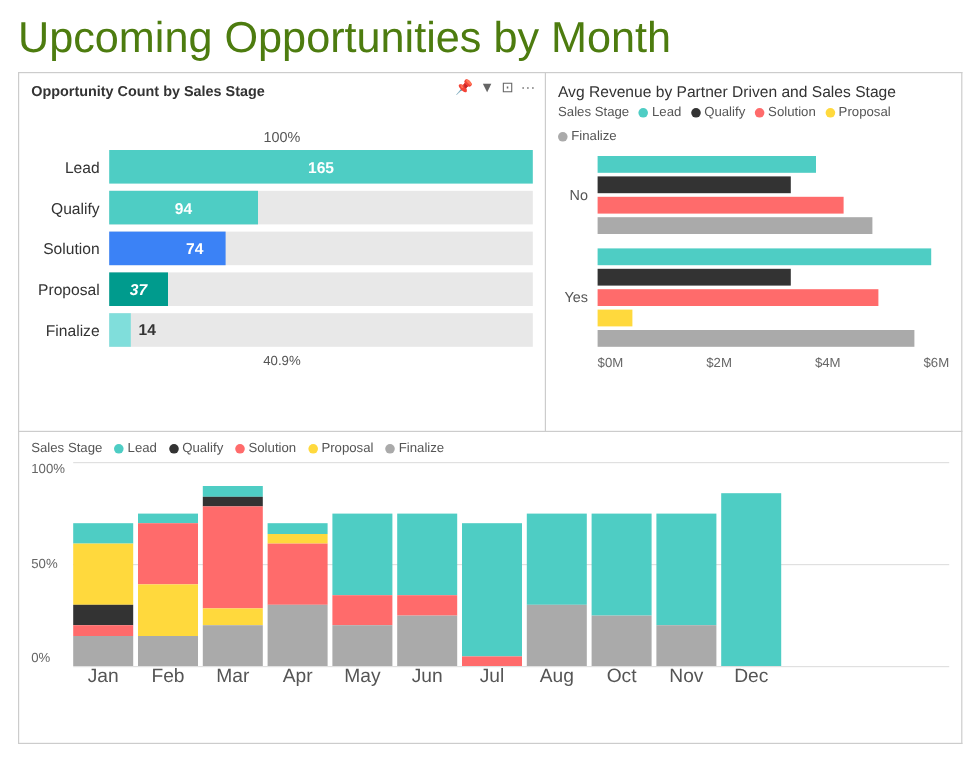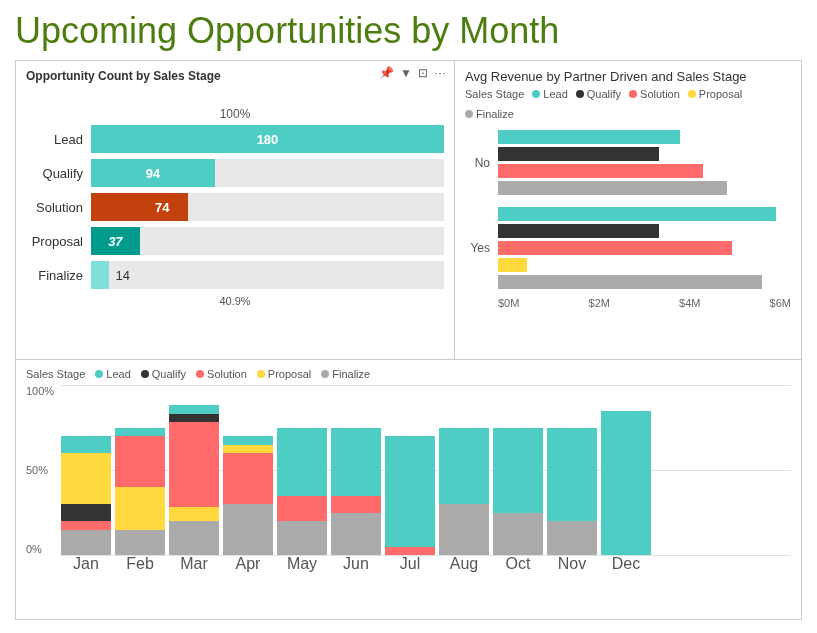--- a/index.html
+++ b/index.html
@@ -238,44 +238,44 @@
         <span class="toolbar-icon">⊡</span>
         <span class="toolbar-icon">···</span>
       </div>
       <div class="card-title">Opportunity Count by Sales Stage</div>
       <div class="bar-chart-container">
         <div class="percent-label-top">100%</div>
         <div id="bar-rows">
             <div class="bar-row">
               <div class="bar-label">Lead</div>
               <div class="bar-track" style="position: relative;">
-                <div class="bar-fill" style="width: 100%; background-color: rgb(78, 205, 196);">180</div>
+                <div class="bar-fill" style="width: 100%; background-color: rgb(78, 205, 196);">165</div>
               </div>
             </div>
             <div class="bar-row">
               <div class="bar-label">Qualify</div>
               <div class="bar-track" style="position: relative;">
                 <div class="bar-fill" style="width: 35.0746%; background-color: rgb(78, 205, 196);">94</div>
               </div>
             </div>
             <div class="bar-row">
               <div class="bar-label">Solution</div>
               <div class="bar-track" style="position: relative;">
-                <div class="bar-fill" style="width: 27.6119%; background-color: #c2410c; padding-left: 45px;">74</div>
+                <div class="bar-fill" style="width: 27.6119%; background-color: #3b82f6; padding-left: 45px;">74</div>
               </div>
             </div>
             <div class="bar-row">
               <div class="bar-label">Proposal</div>
               <div class="bar-track" style="position: relative; font-style: italic;">
                 <div class="bar-fill" style="width: 13.806%; background-color: rgb(0, 155, 141);">37</div>
               </div>
             </div>
             <div class="bar-row">
               <div class="bar-label">Finalize</div>
-              <div class="bar-track" style="position: relative;">
+              <div class="bar-track" style="position: relative; font-weight: bold;">
                 <div class="bar-fill" style="width: 5.22388%; background-color: rgb(128, 222, 219);"></div>
                 <div style="position: absolute; left: 5.22388%; top: 50%; transform: translateY(-50%); padding-left: 6px; font-size: 13px; color: rgb(51, 51, 51);">14</div>
               </div>
             </div>
           </div>
         <div style="text-align:center; font-size:11px; color:#555; margin-top:4px;">40.9%</div>
       </div>
     </div>
 
     <div class="revenue-card">

